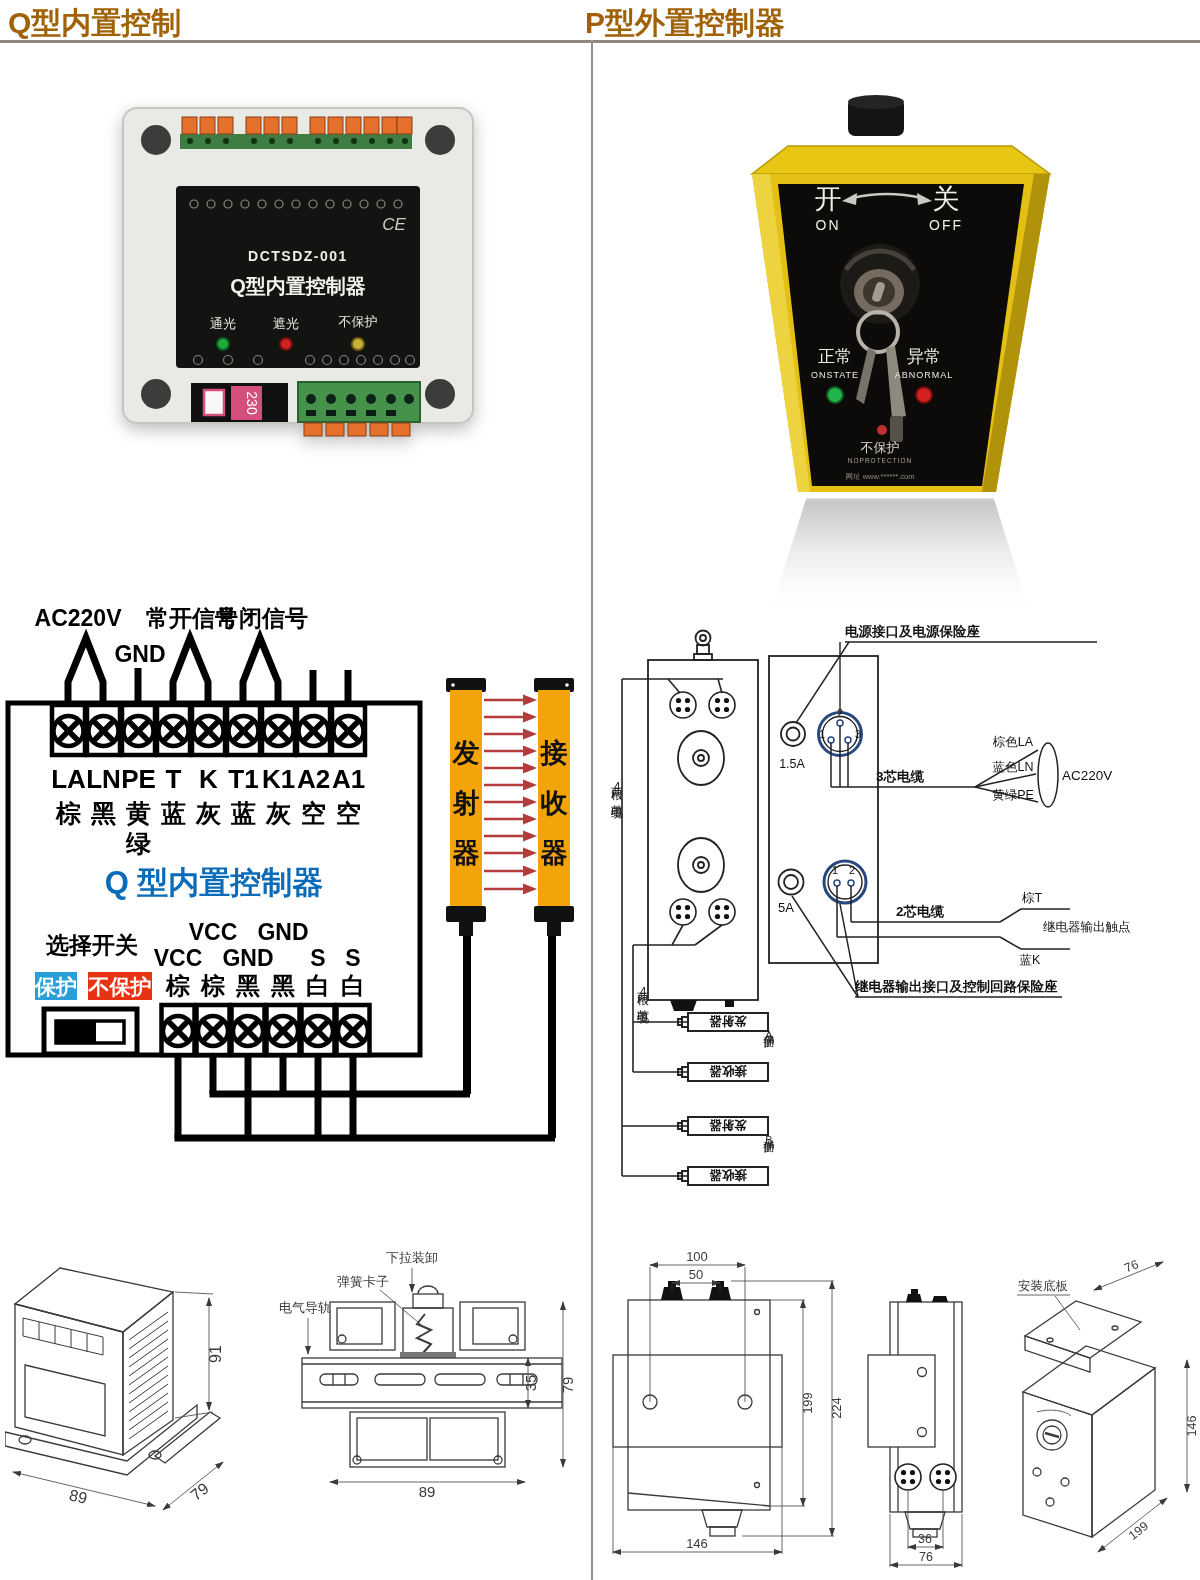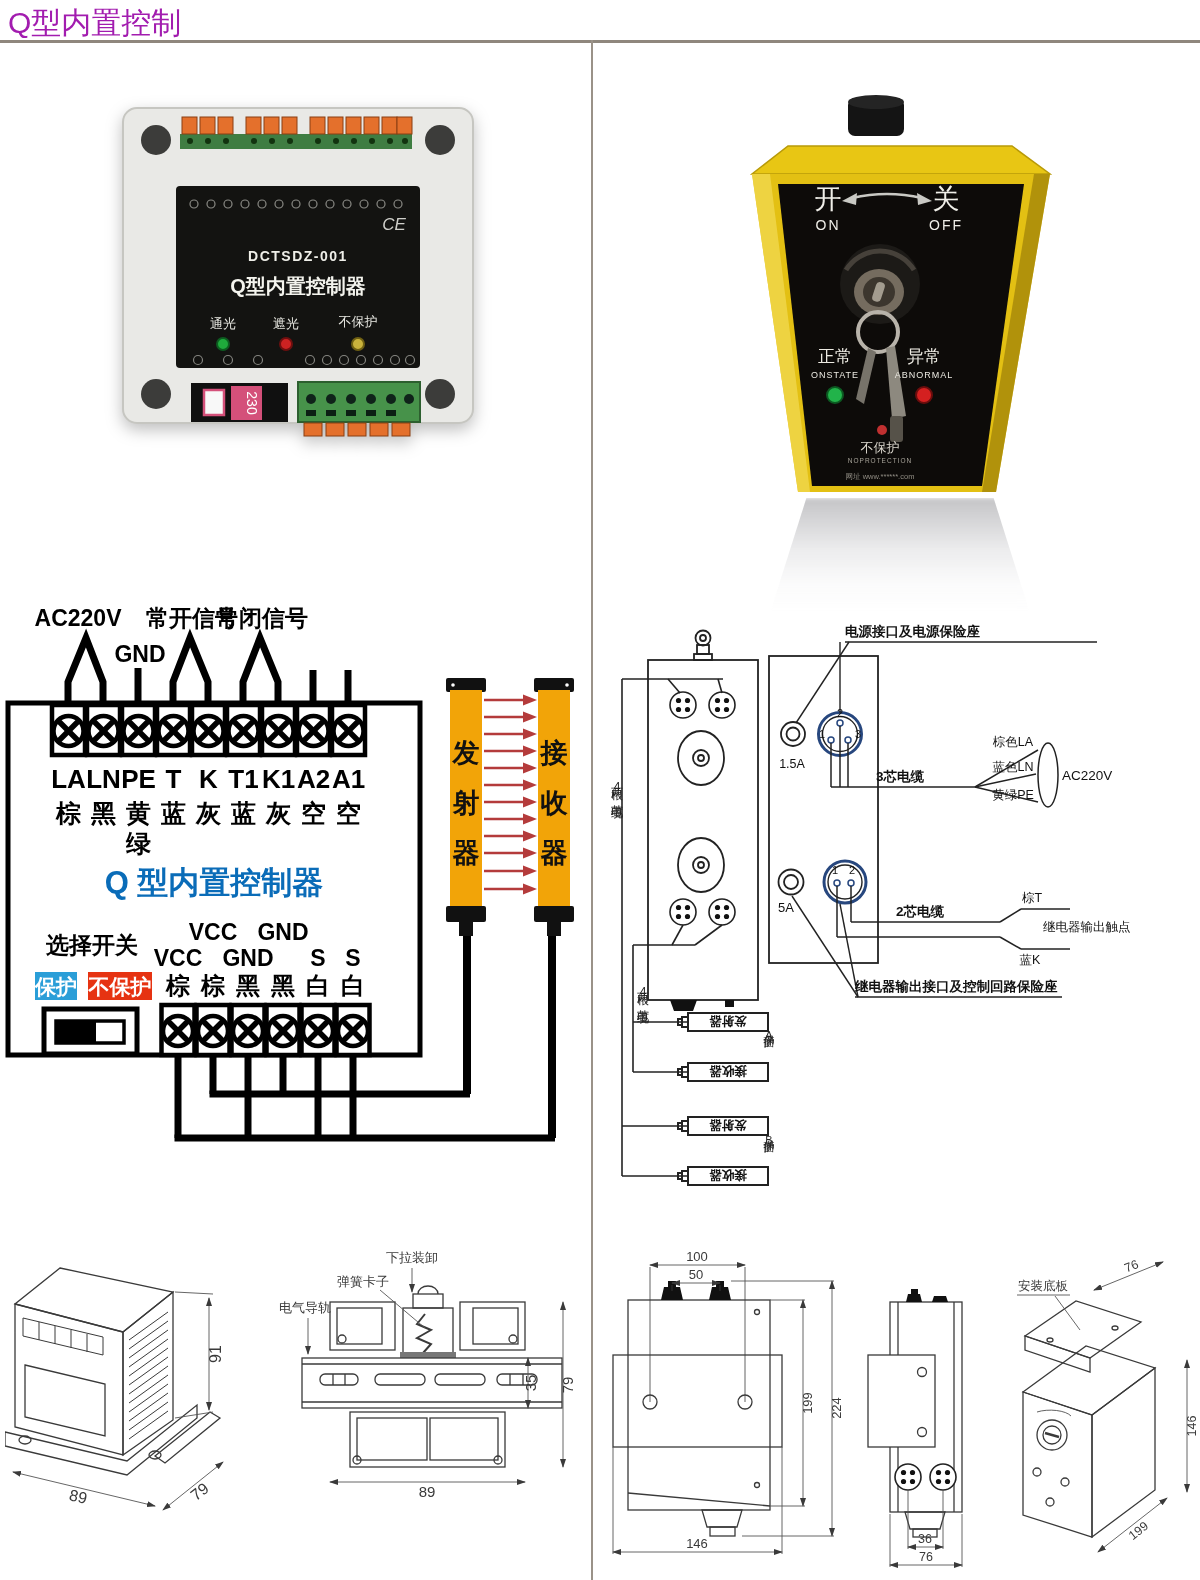--- a/index.html
+++ b/index.html
@@ -1,19 +1,19 @@
 <!DOCTYPE html>
 <html><head>
 <meta charset="utf-8">
 <style>
   html,body{margin:0;padding:0;background:#fff;}
   #page{position:relative;width:1200px;height:1580px;background:#fff;overflow:hidden;
         font-family:"Liberation Sans",sans-serif;}
   .abs{position:absolute;}
-  .title{font-size:30px;font-weight:normal;color:#a21caf;white-space:nowrap;}
+  .title{font-size:30px;font-weight:bold;color:#a16207;white-space:nowrap;}
   .vtext{writing-mode:vertical-rl;text-orientation:upright;font-size:12px;color:#222;letter-spacing:1px;line-height:14px;}
   svg{display:block;}
   svg text{font-family:"Liberation Sans",sans-serif;}
   .serif{font-family:"Liberation Serif",serif;}
   .refl{background:linear-gradient(to bottom,rgba(125,125,130,.45),rgba(170,170,176,.22) 45%,rgba(210,210,214,.08) 75%,transparent);
         clip-path:polygon(14% 0,86% 0,100% 100%,0 100%);filter:blur(2px);}
 </style>
 </head>
 <body>
 
@@ -40,20 +40,21 @@
       <marker id="arrE" markerWidth="9" markerHeight="8" refX="8" refY="3" orient="auto" markerUnits="userSpaceOnUse">
         <path d="M0,0L9,3L0,6Z" fill="#3a3a3a"></path>
         </marker>
       <marker id="arrS" markerWidth="9" markerHeight="8" refX="1" refY="3" orient="auto" markerUnits="userSpaceOnUse">
         <path d="M9,0L0,3L9,6Z" fill="#3a3a3a"></path>
         </marker>
     </defs>
   </svg>
 
   <div class="abs title" style="left:8px;top:3px;">Q型内置控制</div>
+  <div class="abs title" style="left:585px;top:3px;">P型外置控制器</div>
   <div class="abs" style="left:0;top:40px;width:1200px;height:3px;background:#8f877d;"></div>
   <div class="abs" style="left:591px;top:40px;width:2px;height:1540px;background:#9a9288;"></div>
 
   <svg class="abs" style="left:118px;top:98px;filter:drop-shadow(0 6px 8px rgba(0,0,0,.25));" width="365" height="345" viewBox="0 0 365 345">
     <rect x="5" y="10" width="350" height="315" rx="14" fill="#e9e9e6" stroke="#c6c6c1" stroke-width="2"></rect>
     <g>
       <circle cx="38" cy="42" r="15" fill="#3c3c3a"></circle>
         <circle cx="322" cy="42" r="15" fill="#3c3c3a"></circle>
       <circle cx="38" cy="296" r="15" fill="#3c3c3a"></circle>
         <circle cx="322" cy="296" r="15" fill="#3c3c3a"></circle>

